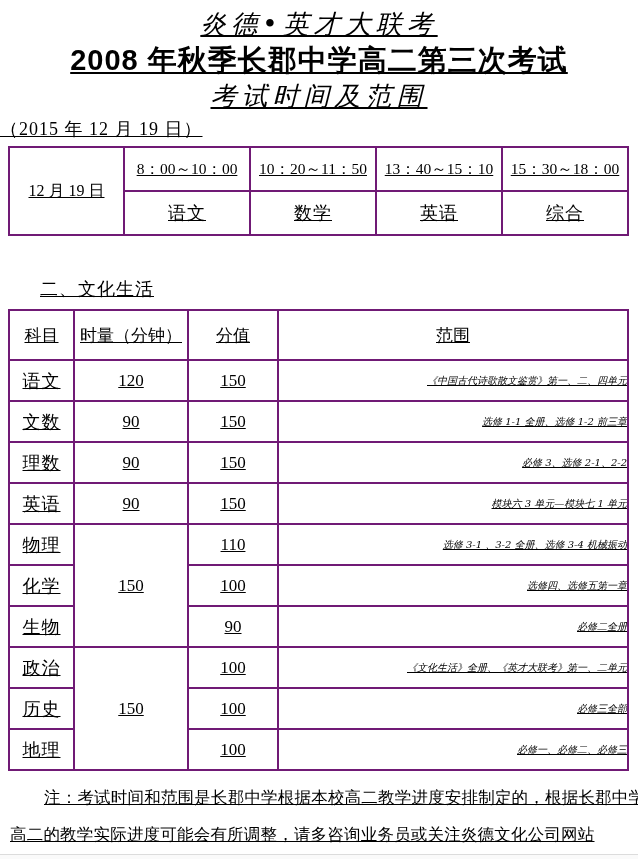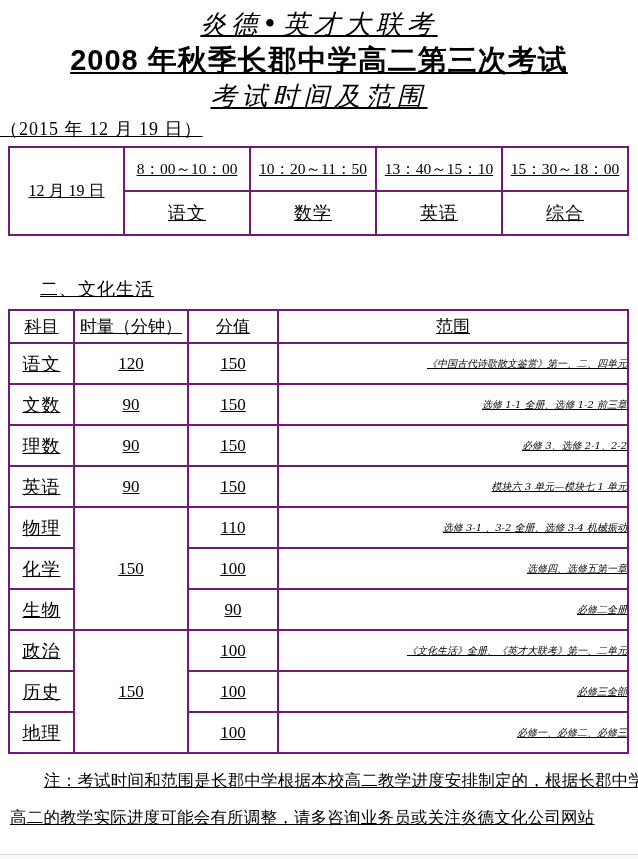--- a/index.html
+++ b/index.html
@@ -73,21 +73,21 @@
 
   
   .time-table { margin-top: 4px; width: 619px; }
   .time-table tr { height: 44px; }
   .time-table .date-cell { font-size: 16px; }
   .time-table .slot-time { font-size: 15.5px; }
   .time-table .slot-subject { font-size: 18px; letter-spacing: 1px; }
 
   
   .scope-table { margin-top: 9px; width: 619px; }
-  .scope-table tr.head-row { height: 33px; }
+  .scope-table tr.head-row { height: 50px; }
   .scope-table tr { height: 41px; }
   .scope-table th { font-size: 17px; }
   .scope-table .subject-cell { font-size: 18px; letter-spacing: 1px; }
   .scope-table .duration-cell, .scope-table .score-cell { font-size: 17px; }
   .scope-table .scope-cell {
     text-align: right;
     padding-left: 12px;
     font-size: 10px;
     font-style: italic;          
     font-family: "DejaVu Serif", serif;

